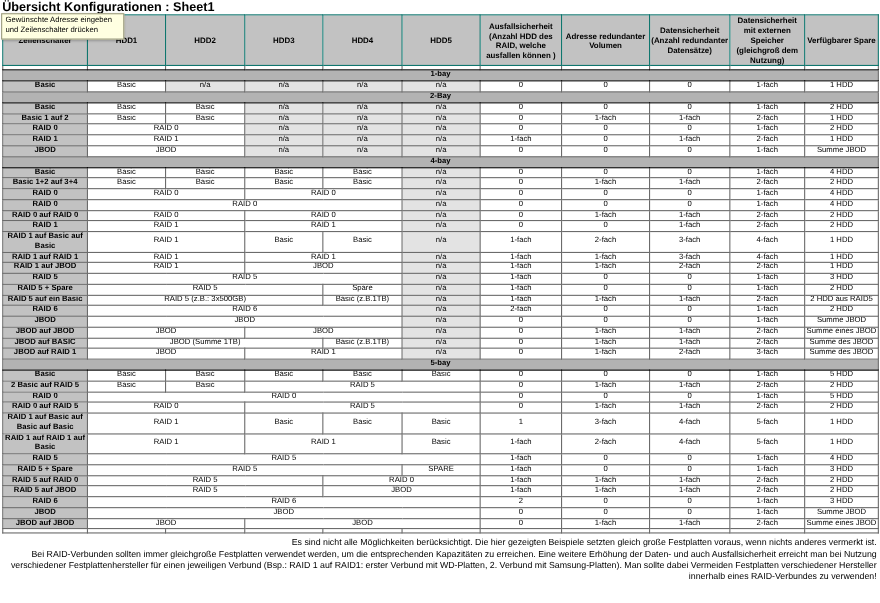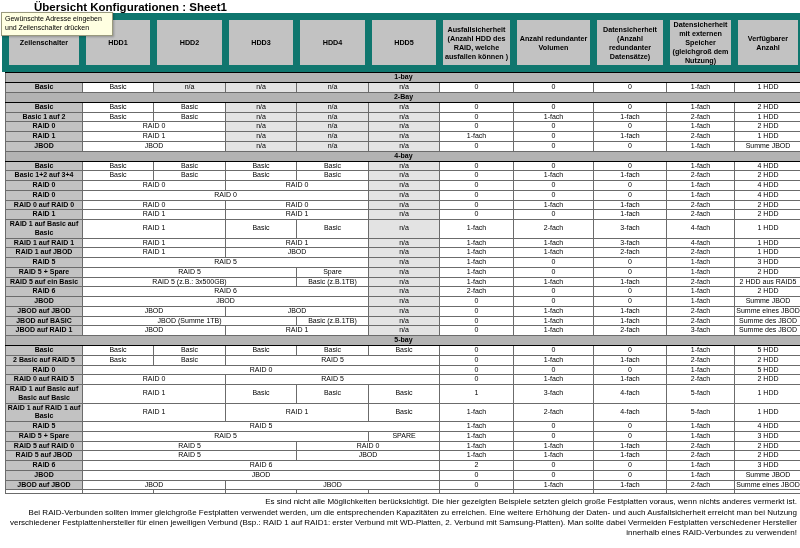--- a/index.html
+++ b/index.html
@@ -4,39 +4,38 @@
 <style>
   * { box-sizing: border-box; }
   html,body { margin:0; padding:0; }
   body {
     width:800px; height:548px; overflow:hidden; position:relative;
     background:#ffffff; font-family:"Liberation Sans", sans-serif; color:#000;
   }
   .title {
     font-weight:bold; font-size:11.5px; padding:1px 0 1px 2px; height:13px;
     white-space:nowrap;
-    margin-left:32px;
   }
   .tooltip {
     position:absolute; left:1px; top:12px; width:112px; z-index:5;
     background:#ffffe1; border:1px solid #9a9a7e;
     font-size:7px; line-height:1.35; padding:1px 3px 2px 3px;
     box-shadow:1px 1px 2px rgba(0,0,0,0.25); text-align:left;
   }
   table.cfg {
     border-collapse:collapse; table-layout:fixed; width:796px; margin-left:2px;
     border:1.5px solid #000;
   }
   .cfg th, .cfg td {
     border:1px solid #6b6b6b; padding:0 1px; text-align:center;
     font-size:7px; line-height:1.25; overflow:hidden; vertical-align:middle;
   }
   .cfg th {
     background:#c2c2c2; font-weight:bold; font-size:7.2px; height:44px;
-    border:7px solid #0f766e;
+    border:1px solid #0f766e;
   }
   .cfg td.config { background:#c2c2c2; font-weight:bold; }
   .cfg td.data   { background:#ffffff; }
   .cfg td.na     { background:#e3e3e3; }
   .cfg td.stat   { background:#ffffff; }
   .cfg tr.band td {
     background:#b3b3b3; font-weight:bold; height:10px;
     border-top:1.5px solid #000; border-bottom:1px solid #000;
   }
   .cfg tr.spacer td { height:4px; background:#fff; border-top:1px solid #555; border-bottom:1.5px solid #000; }
@@ -71,24 +70,24 @@
     </colgroup>
   <thead id="cfg-head">
       <tr>
         <th>Zeilenschalter</th>
         <th>HDD1</th>
         <th>HDD2</th>
         <th>HDD3</th>
         <th>HDD4</th>
         <th>HDD5</th>
         <th>Ausfallsicherheit (Anzahl HDD des RAID, welche ausfallen können )</th>
-        <th>Anzahl redundanter Volumen</th>
+        <th>Adresse redundanter Volumen</th>
         <th>Datensicherheit (Anzahl redundanter Datensätze)</th>
         <th>Datensicherheit mit externen Speicher (gleichgroß dem Nutzung)</th>
-        <th>Verfügbarer Anzahl</th>
+        <th>Verfügbarer Spare</th>
       </tr>
     </thead>
   <tbody id="cfg-body">
       <tr class="spacer">
         <td></td>
         <td></td>
         <td></td>
         <td></td>
         <td></td>
         <td></td>

